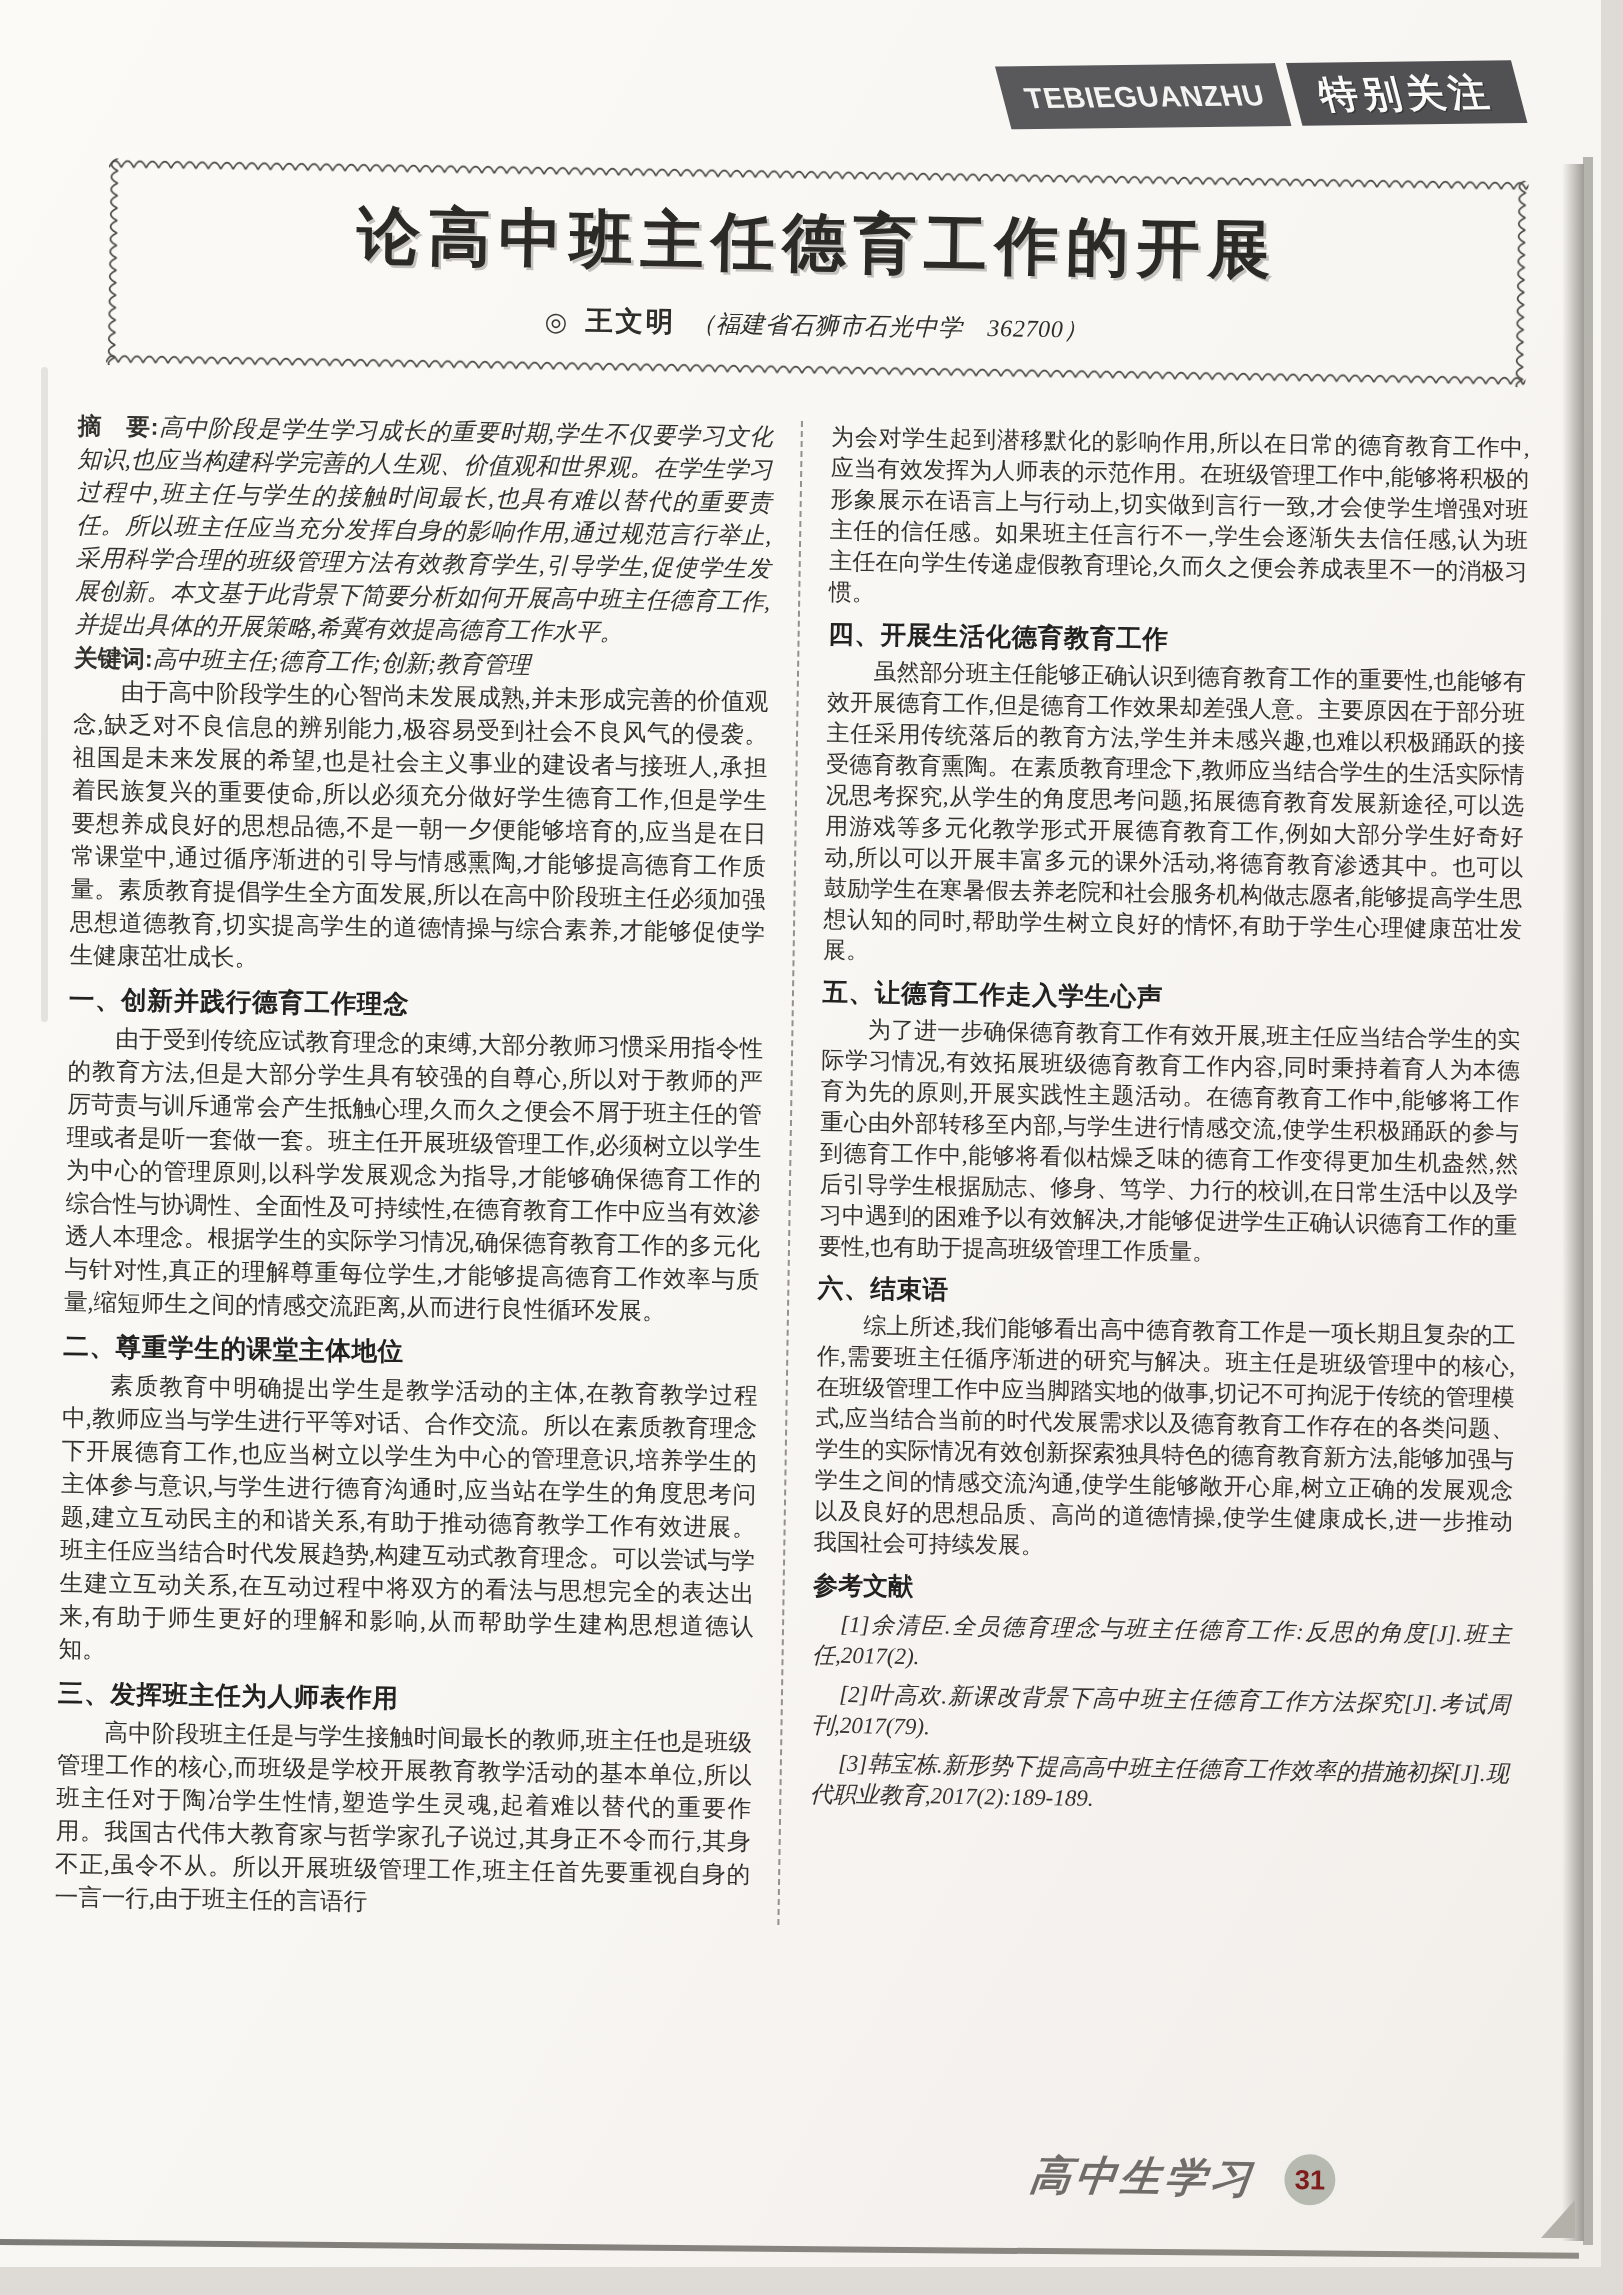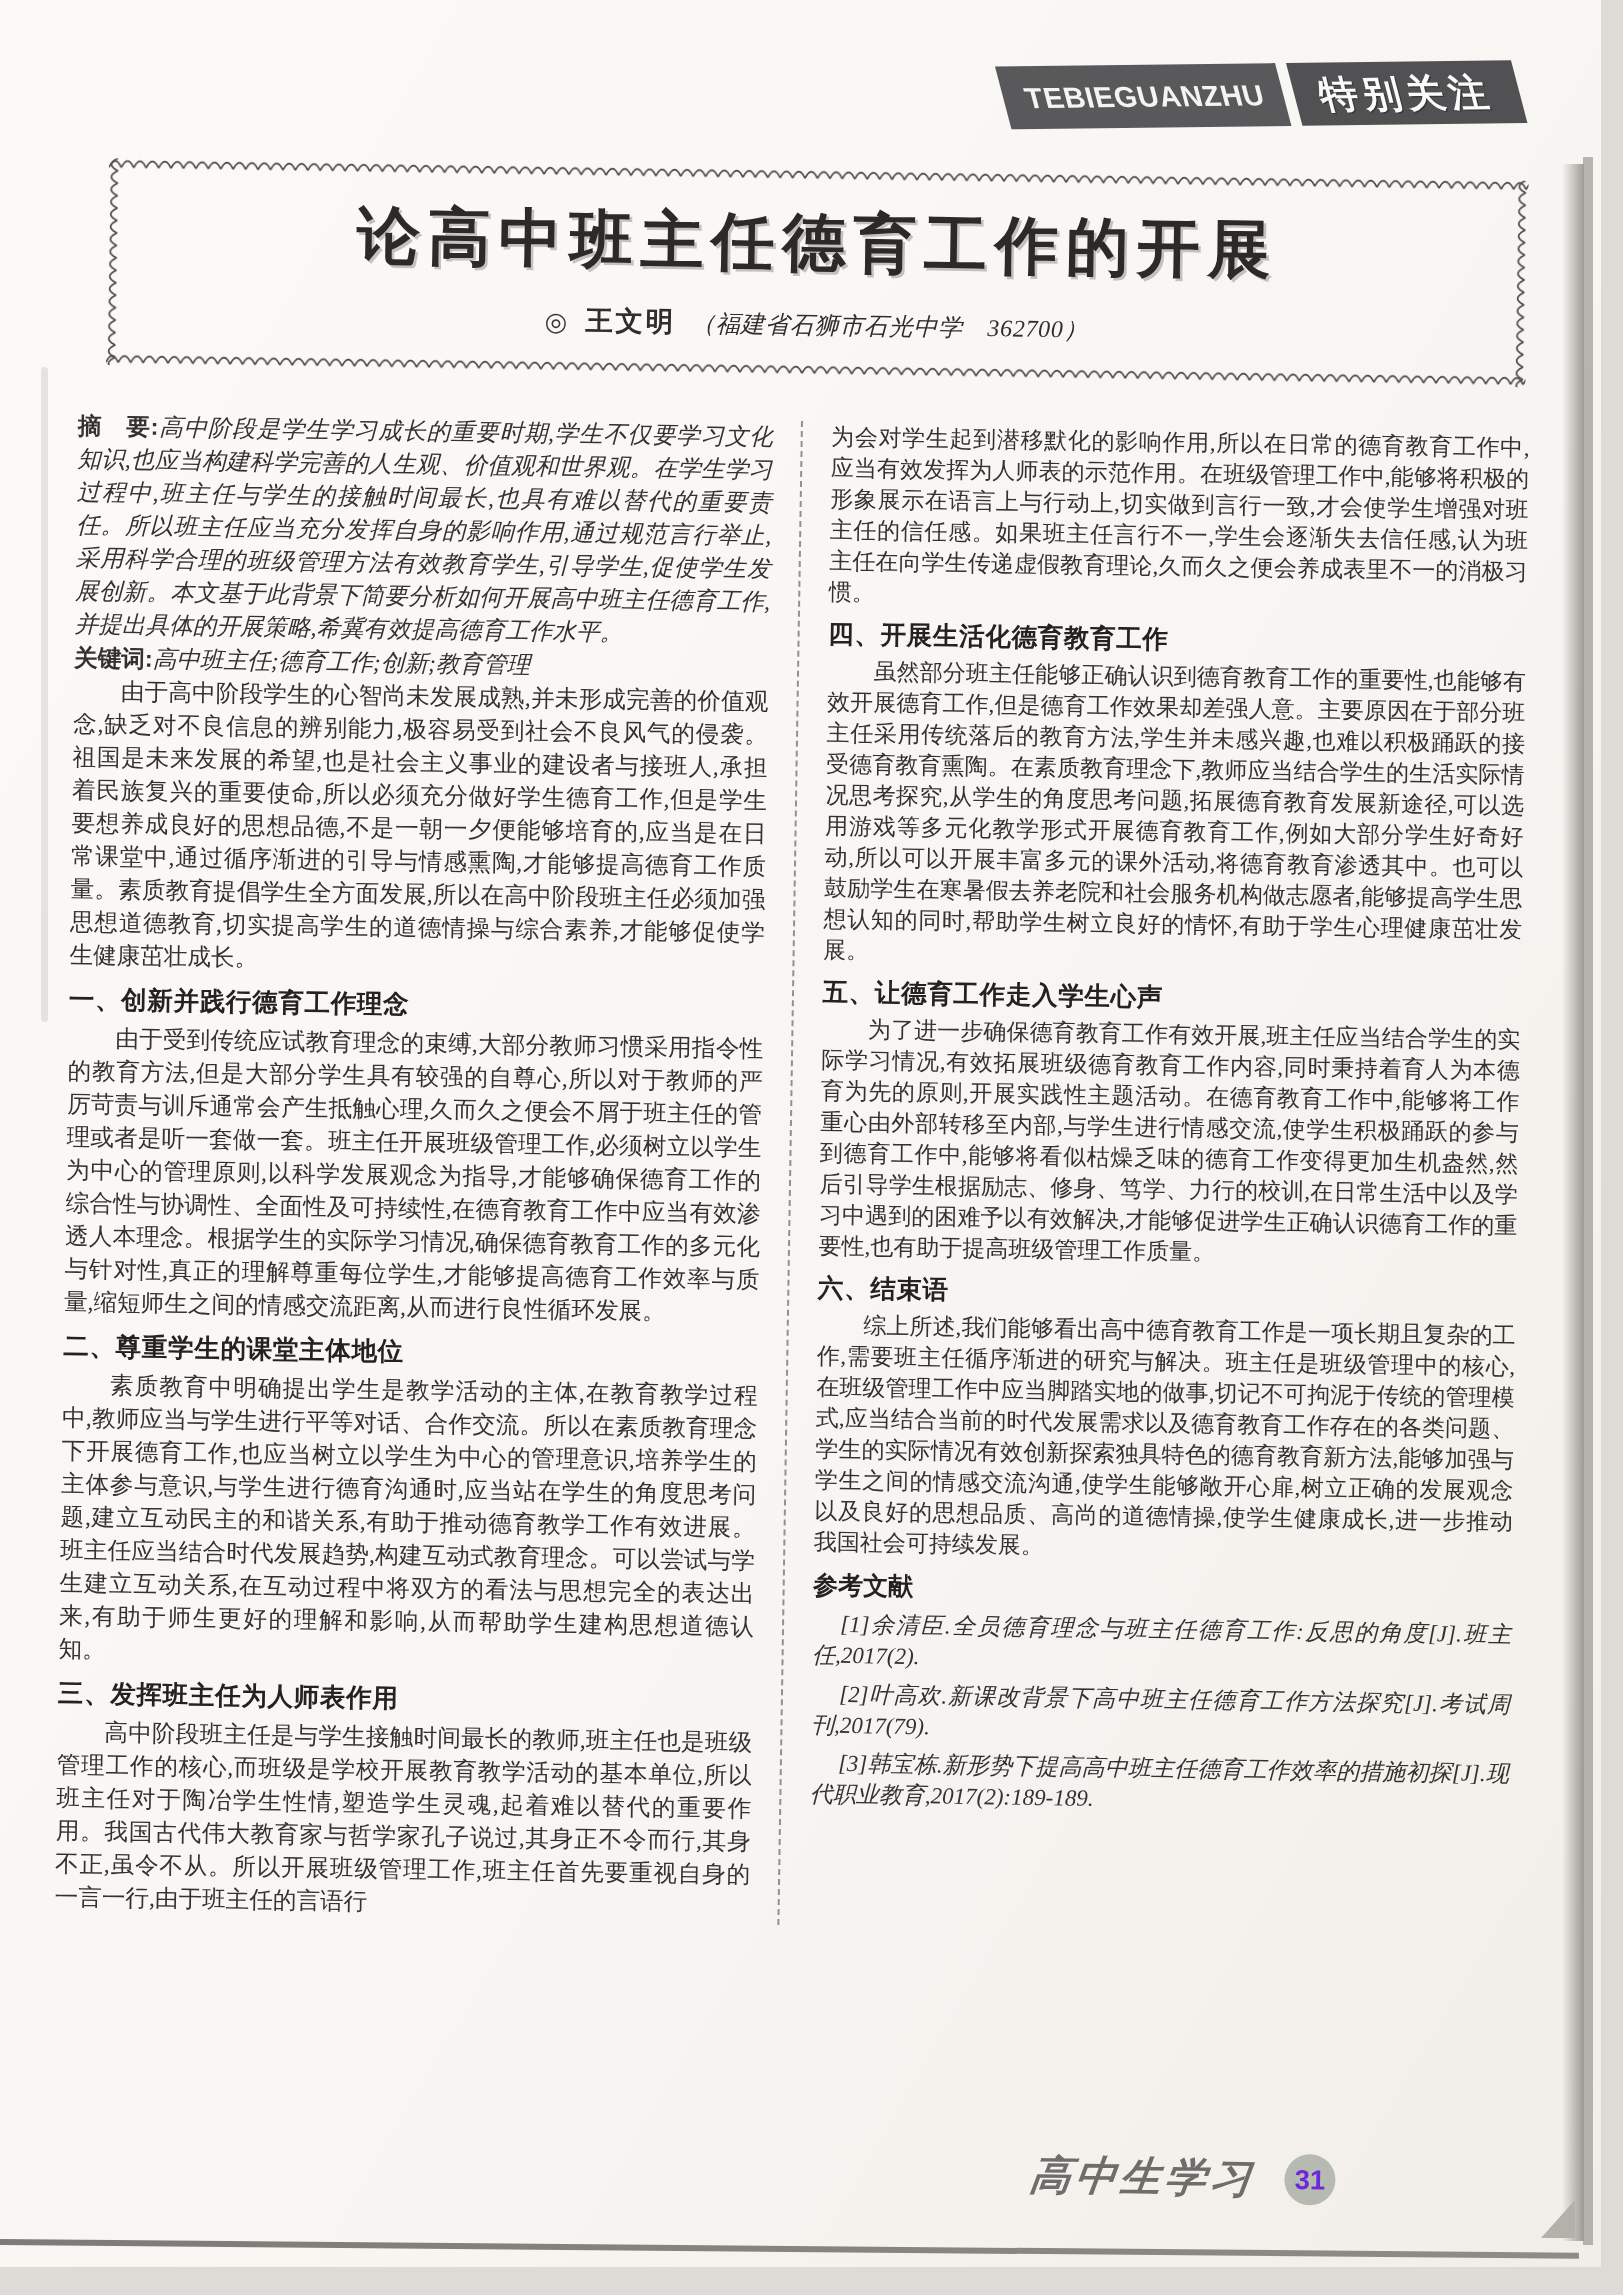--- a/index.html
+++ b/index.html
@@ -67,21 +67,21 @@
   .kw-line{margin-top:1.3px;font-style:italic;}
   h3.sec{font-family:"Liberation Sans",sans-serif;font-weight:900;font-size:25.5px;
     color:#232220;margin:10.5px 0 6.5px 0;letter-spacing:0.7px;text-align:left;}
   .refs-heading{font-family:"Liberation Sans",sans-serif;font-weight:900;font-size:25px;margin:11.8px 0 7.9px 0;color:#232220;}
   .ref-item{text-indent:1.2em;font-style:italic;margin-bottom:7.9px;}
   
   .footer{position:absolute;top:2106px;right:182px;display:flex;align-items:center;gap:30px;}
   .journal-logo{font-family:"Liberation Sans",sans-serif;font-weight:900;font-style:italic;
     font-size:41px;color:#6e6d6a;letter-spacing:3.9px;transform:skewX(-6deg);}
   .page-badge{width:51px;height:51px;border-radius:50%;background:#b6bab0;
-    color:#6d28d9;font-family:"Liberation Sans",sans-serif;font-weight:bold;font-size:27.5px;
+    color:#7f1d1d;font-family:"Liberation Sans",sans-serif;font-weight:bold;font-size:27.5px;
     display:flex;align-items:center;justify-content:center;}
 </style>
 </head>
 <body>
 
 <div class="paper">
 
   <div class="content">
 
     <div class="banner">

